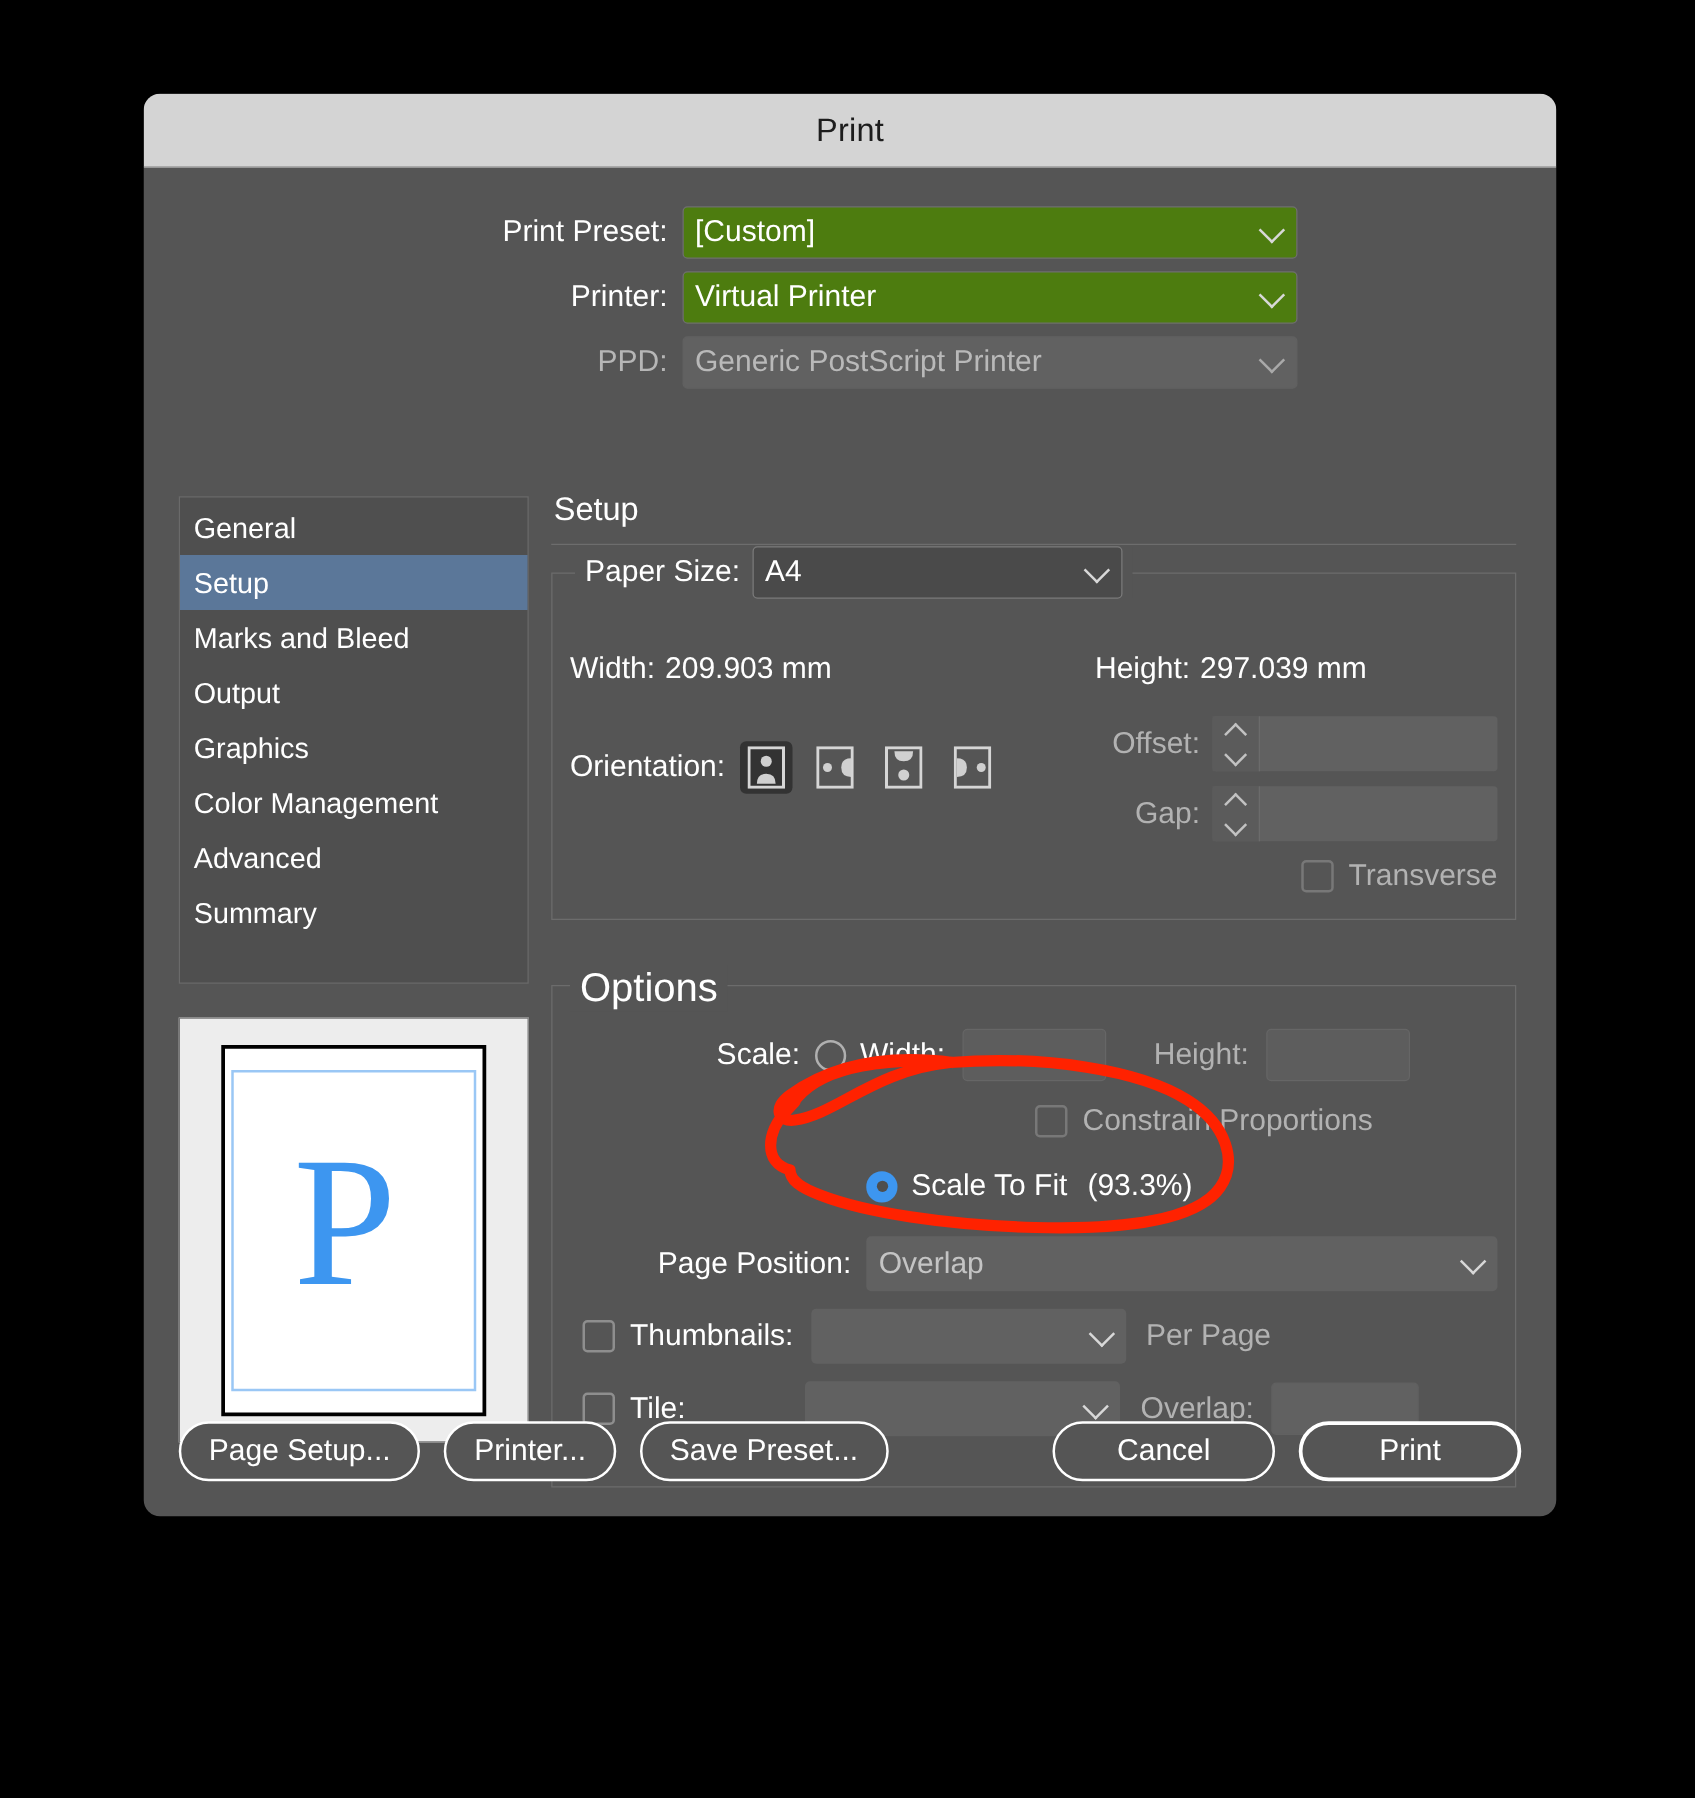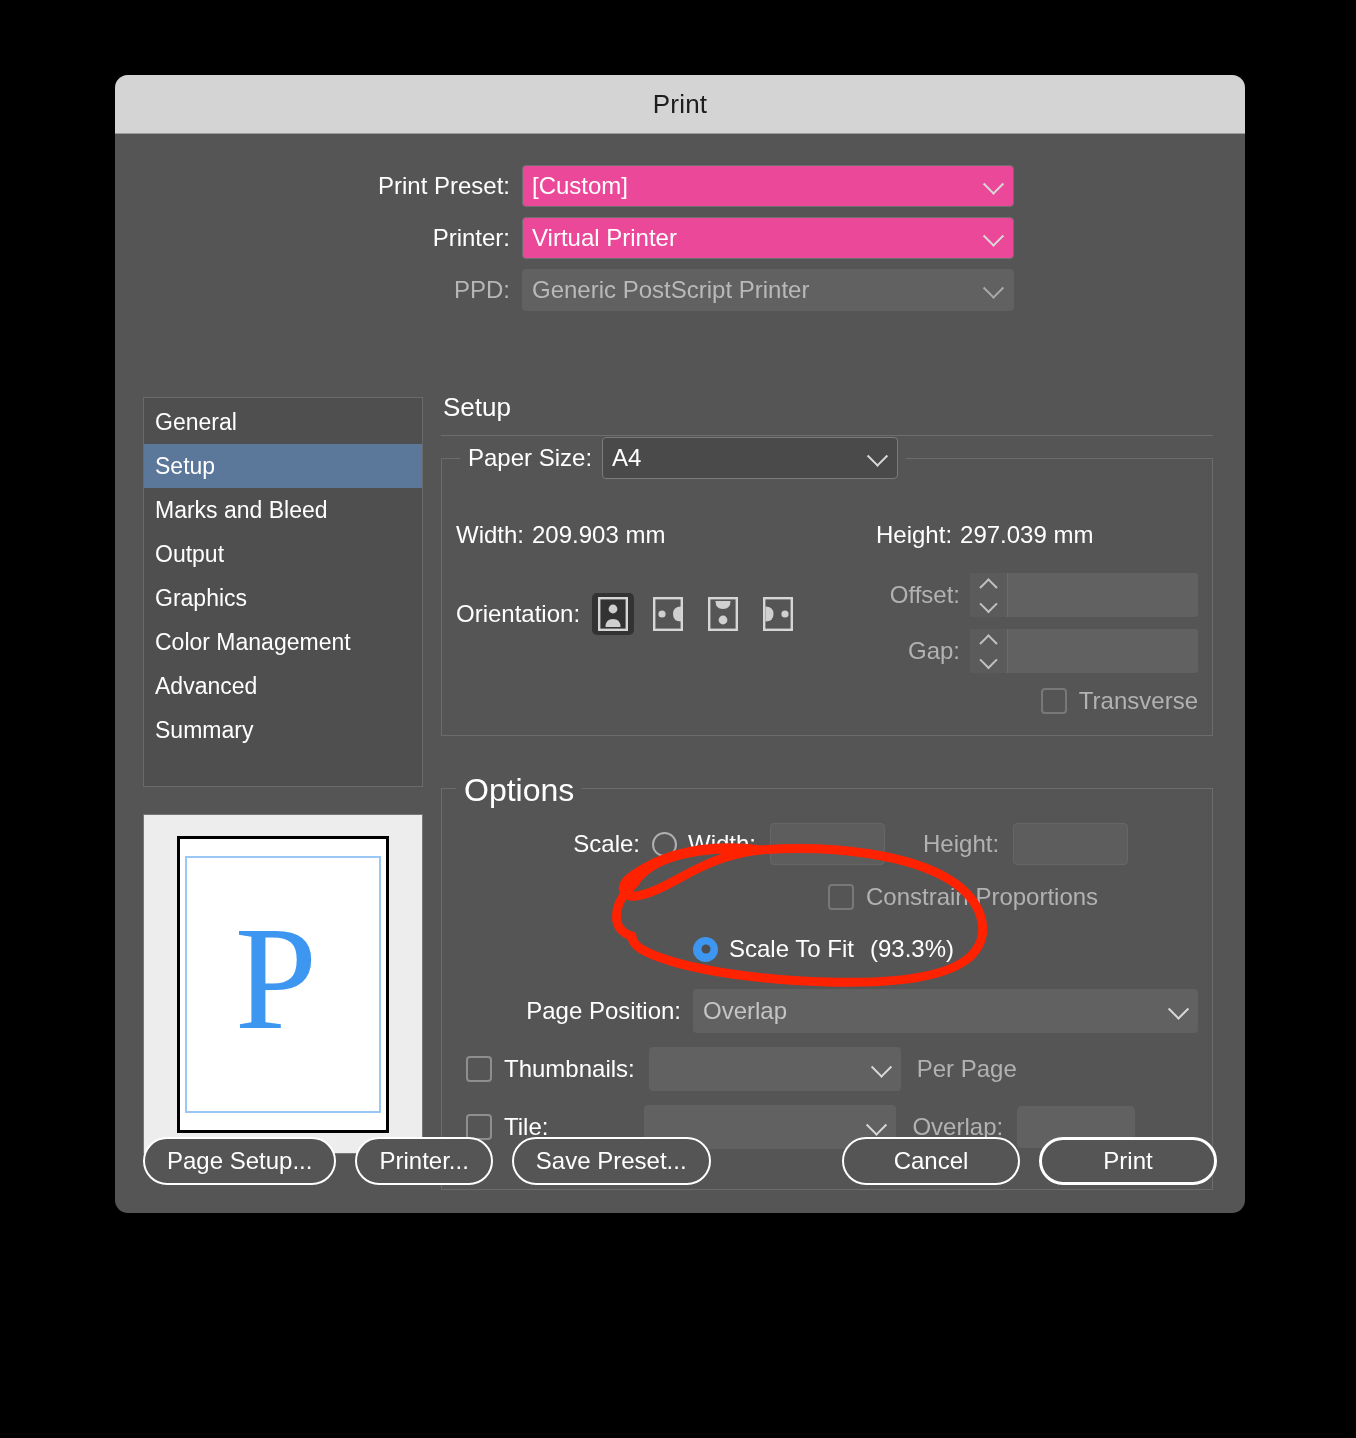--- a/index.html
+++ b/index.html
@@ -33,41 +33,41 @@
   }
   .titlebar-text {
     font-size: 26px;
     color: #1d1d1d;
     letter-spacing: 0.2px;
   }
 
   .dialog-body { position: relative; flex: 1 1 auto; }
 
   
-  .toprows { padding: 30px 0 0 12px; }
+  .toprows { padding: 30px 0 0 12px; margin-left: 24px; }
   .field-row {
     display: flex; align-items: center;
     height: 44px;
     margin-bottom: 8px;
   }
   .field-label {
     width: 395px;
     text-align: right;
     padding-right: 12px;
     font-size: 24px;
     color: #ffffff;
     white-space: nowrap;
   }
   .field-label.dim { color: #b6b6b6; }
 
   .select {
     position: relative;
     width: 492px; height: 42px;
     border-radius: 4px;
-    background: #ec4899;
+    background: #4d7c0f;
     border: 1px solid #6f6f6f;
     display: flex; align-items: center;
     padding: 0 36px 0 9px;
     font-size: 24px;
     color: #ffffff;
   }
   .select.disabled {
     background: #616161;
     border-color: #616161;
     color: #b9b9b9;

